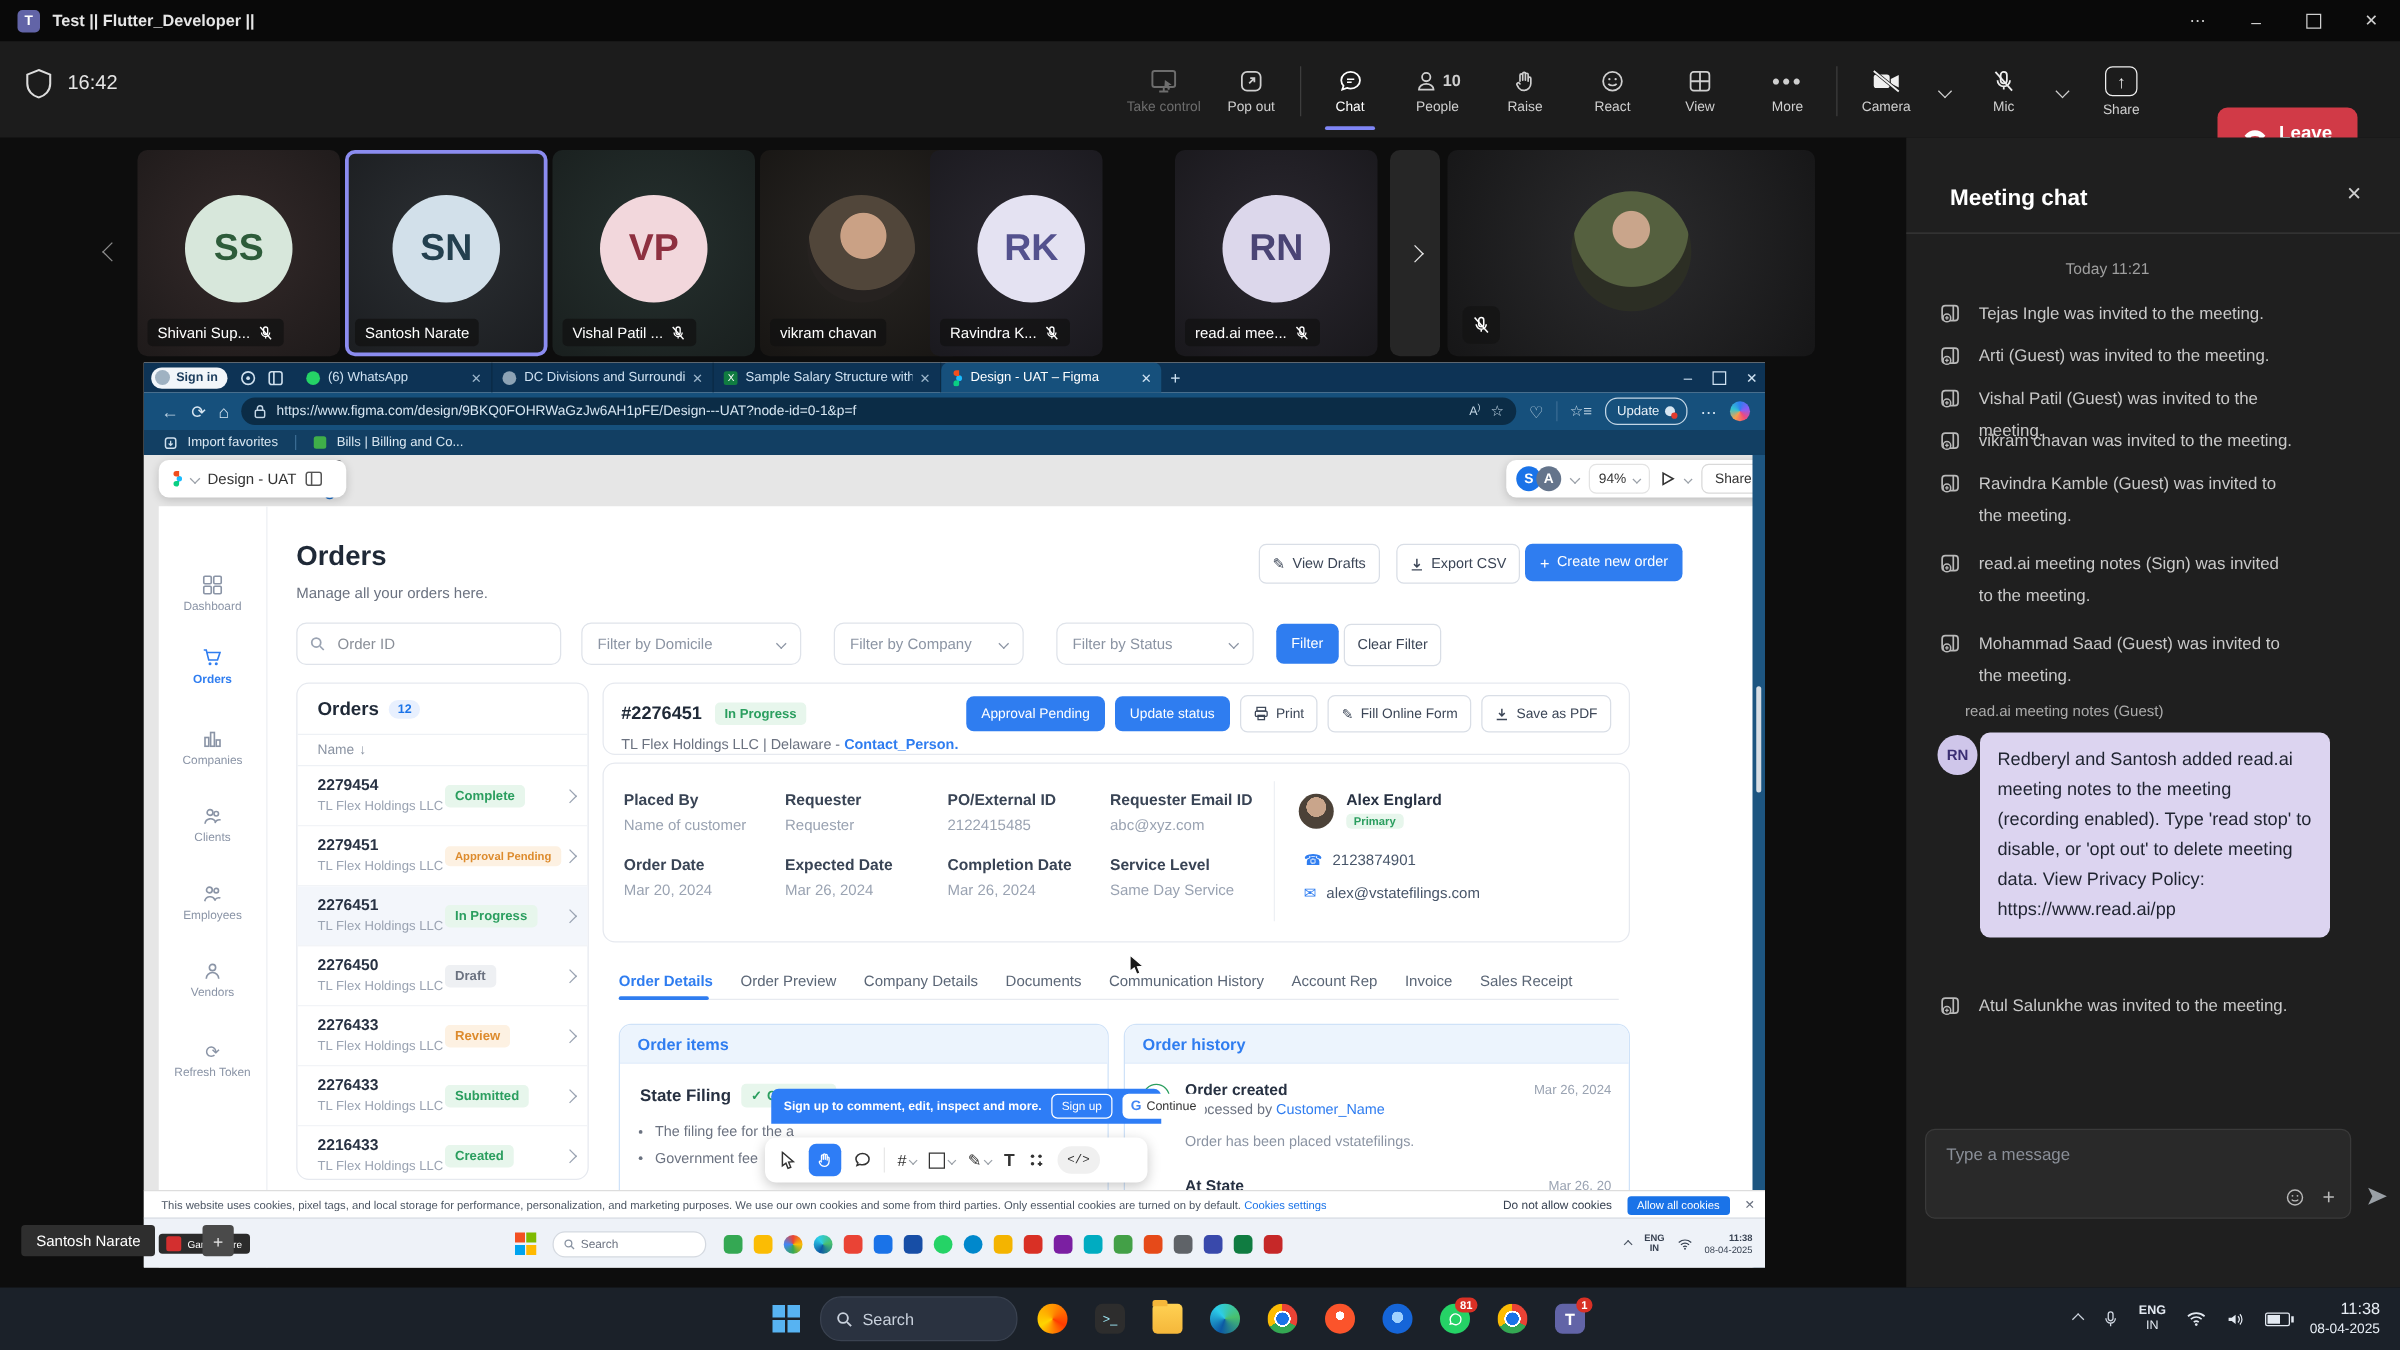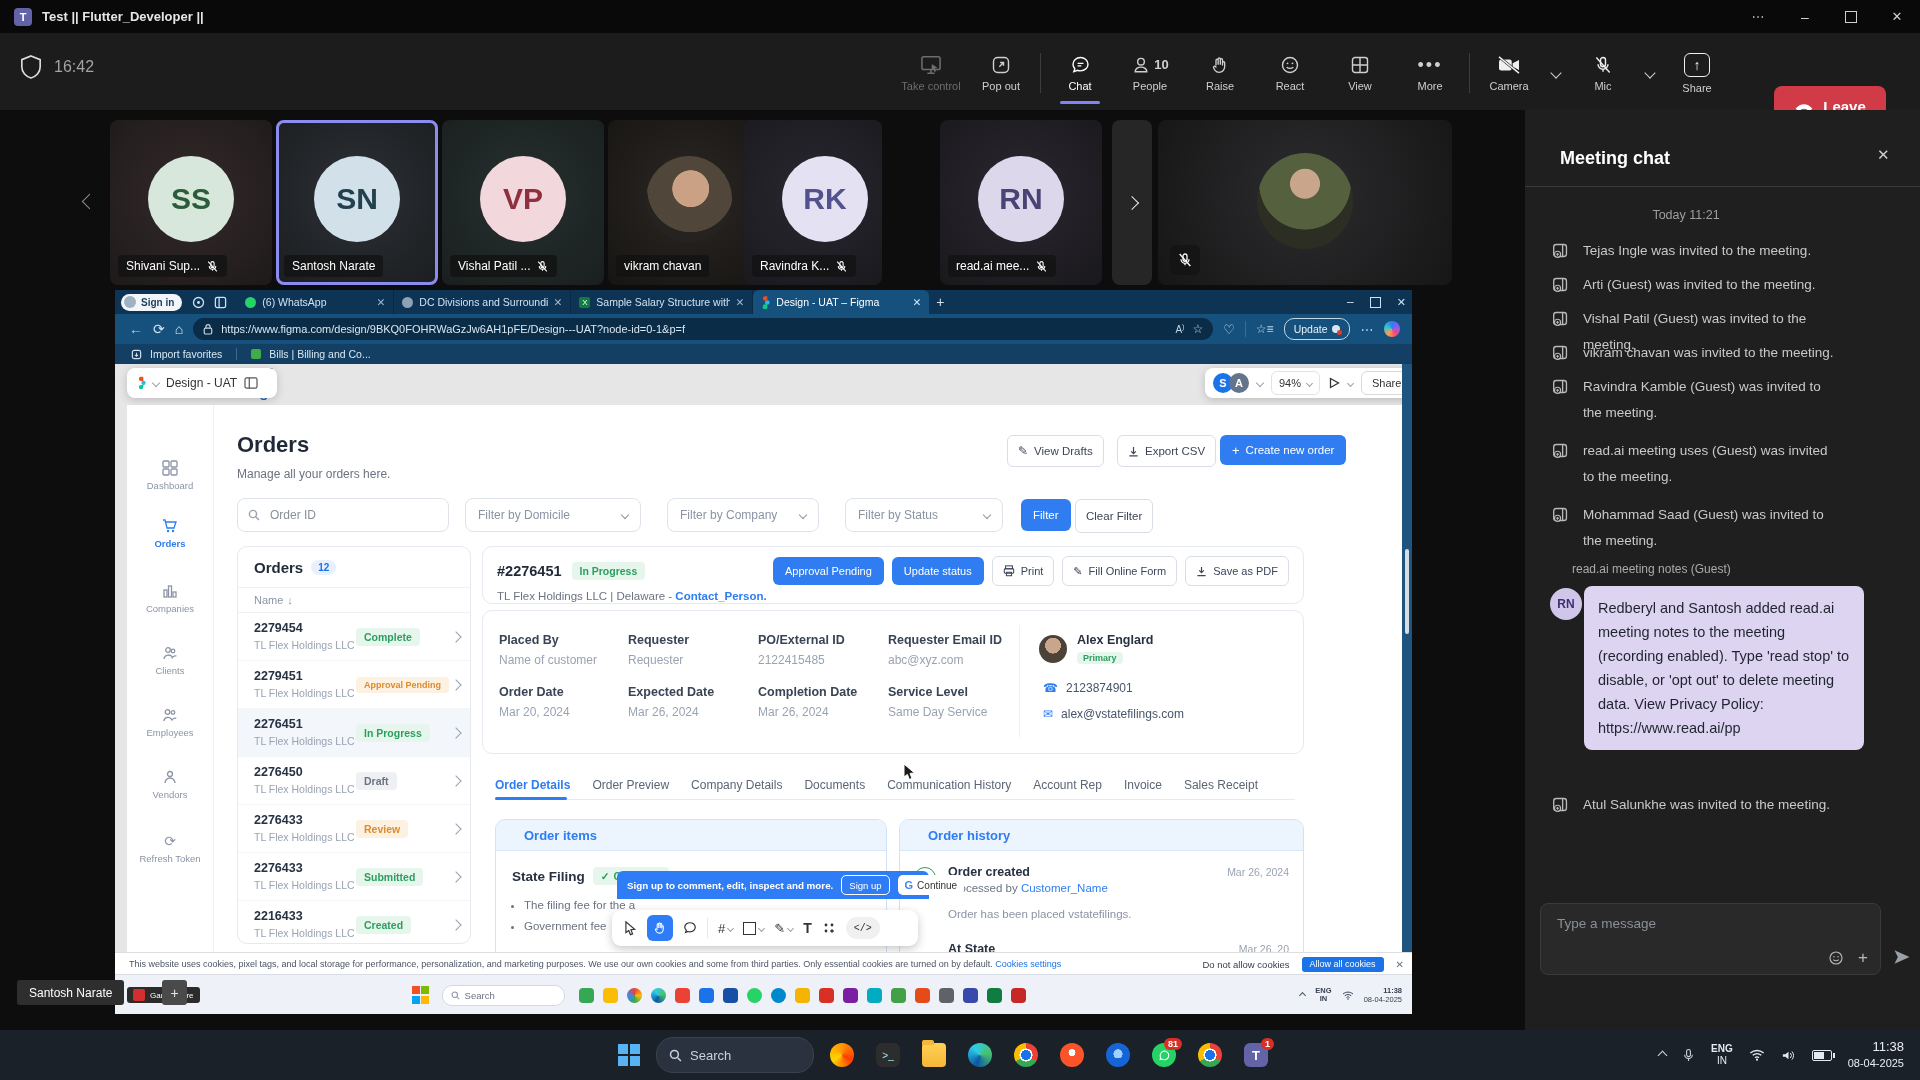--- a/index.html
+++ b/index.html
@@ -33,21 +33,21 @@
   .fcard{background:#fff;border:1px solid #e6e9ef;border-radius:10px;position:absolute;}
   .st{font-size:10.5px;border-radius:4px;padding:3px 8px;font-weight:bold;white-space:nowrap;}
   .st.g{background:#e7f6ec;color:#2b9e5f;}
   .st.o{background:#fdf1e2;color:#dd8b2d;}
   .st.gray{background:#eef0f3;color:#6b7280;}
   .sideitem{color:#8a94a6;font-size:9.5px;gap:4px;width:86px;}
   .whitebtn{background:#fff;border:1px solid #d9dee6;border-radius:6px;color:#3c4657;font-size:11.5px;display:inline-flex;align-items:center;gap:6px;padding:0 10px;height:30px;white-space:nowrap;}
   .bluebtn{background:#2f7df0;border-radius:6px;color:#fff;font-size:11.5px;display:inline-flex;align-items:center;justify-content:center;gap:6px;padding:0 12px;height:30px;white-space:nowrap;}
   .fieldl{font-size:12.5px;font-weight:bold;color:#394455;}
   .fieldv{font-size:12px;color:#9aa3b2;margin-top:6px;}
-  .cardhead{height:30px;background:#ecf4fd;border-bottom:1px solid #d8e7fa;border-radius:9px 9px 0 0;display:flex;align-items:center;padding:0 28px;color:#2f7df0;font-size:13px;font-weight:bold;}
+  .cardhead{height:30px;background:#ecf4fd;border-bottom:1px solid #d8e7fa;border-radius:9px 9px 0 0;display:flex;align-items:center;padding:0 14px;color:#2f7df0;font-size:13px;font-weight:bold;}
   .ftab{font-size:12px;color:#5b6676;white-space:nowrap;}
   .ftab.on{color:#2f7df0;font-weight:bold;}
   input,textarea{font-family:"Liberation Sans", sans-serif;outline:none;}
   textarea::placeholder,input::placeholder{color:#8a8f98;}
   
   .appico{width:24px;height:24px;border-radius:6px;position:relative;flex:0 0 auto;}
   .mini{width:15px;height:15px;border-radius:4px;flex:0 0 auto;}
   .badge{position:absolute;right:-6px;top:-5px;background:#d93025;color:#fff;border-radius:8px;font-size:9px;padding:1px 4px;font-weight:bold;}
 </style>
 </head>
@@ -62,21 +62,21 @@
       <span class="ic" style="width:46px;height:33px;color:#cfcfcf;letter-spacing:2px;font-size:13px;">⋯</span>
       <span class="ic" style="width:46px;height:33px;color:#cfcfcf;font-size:14px;">–</span>
       <span class="ic" style="width:46px;height:33px;">
           <span style="width:10px;height:10px;border:1.3px solid #cfcfcf;"></span>
         </span>
       <span class="ic" style="width:46px;height:33px;color:#cfcfcf;font-size:13px;">✕</span>
     </span>
   </div>
 
   <div class="abs toolbar">
-    <div class="abs fx" style="left:20px;top:22px;gap:12px;color:#a3a3a3;">
+    <div class="abs fx" style="left:20px;top:22px;gap:12px;color:#e5e5e5;">
       <svg width="22" height="24" viewBox="0 0 24 26">
           <path d="M12 1l10 4v8c0 6-4.5 10.5-10 12C6.5 23.5 2 19 2 13V5z" fill="none" stroke="#dcdcdc" stroke-width="1.8"></path>
         </svg>
       <span style="font-size:16px;">16:42</span>
     </div>
     <div class="abs fx" style="left:900px;top:8px;gap:8px;">
       <div class="fc tb dim">
         <svg width="22" height="20" viewBox="0 0 24 22">
             <rect x="2" y="2" width="20" height="14" rx="2" fill="none" stroke="currentColor" stroke-width="1.7"></rect>
             <path d="M12 16v4M8 20h8" stroke="currentColor" stroke-width="1.7" fill="none"></path>
@@ -818,21 +818,21 @@
       </svg>
     <span style="width:250px;">Ravindra Kamble (Guest) was invited to the meeting.</span>
   </div>
   <div class="evt" style="top:438px;width:290px;">
     <svg width="17" height="17" viewBox="0 0 20 20">
         <rect x="2" y="3" width="15" height="14" rx="3" fill="none" stroke="#b9b9b9" stroke-width="1.6"></rect>
         <line x1="12.5" y1="3" x2="12.5" y2="17" stroke="#b9b9b9" stroke-width="1.6"></line>
         <circle cx="6.5" cy="14.5" r="3.6" fill="#1f1f1f" stroke="#b9b9b9" stroke-width="1.4"></circle>
         <path d="M6.5 12.8v3.4M4.8 14.5h3.4" stroke="#b9b9b9" stroke-width="1.2"></path>
       </svg>
-    <span style="width:250px;">read.ai meeting uses (Guest) was invited to the meeting.</span>
+    <span style="width:250px;">read.ai meeting notes (Sign) was invited to the meeting.</span>
   </div>
   <div class="evt" style="top:502px;width:290px;">
     <svg width="17" height="17" viewBox="0 0 20 20">
         <rect x="2" y="3" width="15" height="14" rx="3" fill="none" stroke="#b9b9b9" stroke-width="1.6"></rect>
         <line x1="12.5" y1="3" x2="12.5" y2="17" stroke="#b9b9b9" stroke-width="1.6"></line>
         <circle cx="6.5" cy="14.5" r="3.6" fill="#1f1f1f" stroke="#b9b9b9" stroke-width="1.4"></circle>
         <path d="M6.5 12.8v3.4M4.8 14.5h3.4" stroke="#b9b9b9" stroke-width="1.2"></path>
       </svg>
     <span style="width:250px;">Mohammad Saad (Guest) was invited to the meeting.</span>
   </div>

